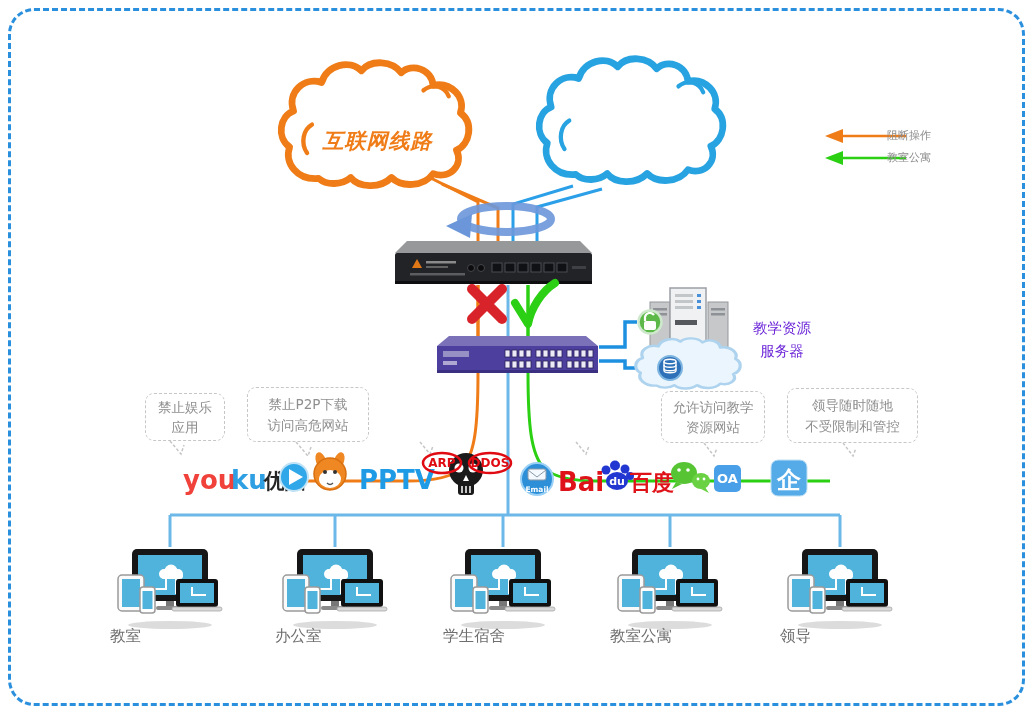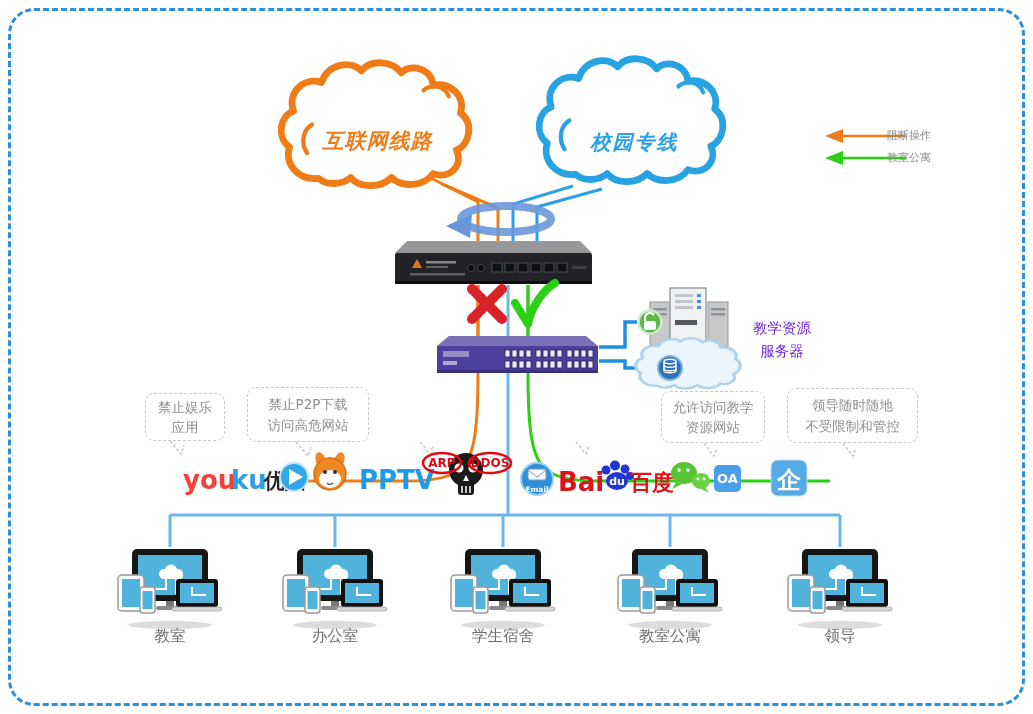--- a/index.html
+++ b/index.html
@@ -9,21 +9,21 @@
          border:3px dashed #2a8fdd;border-radius:26px;pointer-events:none;}
   .abs{position:absolute;}
   .cloud-label{font-weight:bold;text-align:center;letter-spacing:1px;font-style:italic;}
   .legend-label{font-size:11px;color:#8a8a8a;}
   .server-label{font-size:14.5px;color:#6d28d9;text-align:center;line-height:1.6;}
   .server-label span{display:block;}
   .callout{position:absolute;border:1.5px dashed #c6c6c6;border-radius:9px;background:#fff;
            color:#8f8f8f;font-size:13.5px;line-height:1.5;text-align:center;
            display:flex;flex-direction:column;justify-content:center;padding:2px 6px;box-sizing:border-box;}
   .callout span{display:block;}
-  .grouplabel{position:absolute;top:626px;width:120px;text-align:center;color:#6e6e6e;font-size:15.5px;}
+  .grouplabel{position:absolute;top:626px;width:120px;text-align:left;color:#6e6e6e;font-size:15.5px;}
   .svgtxt{font-family:"DejaVu Sans","Liberation Sans",sans-serif;}
 </style>
 </head>
 <body>
 
 <div class="canvas">
   <div class="frame"></div>
 
   <svg class="abs" style="left:0;top:0;" width="1033" height="714" viewBox="0 0 1033 714">
     <defs>
@@ -282,21 +282,20 @@
       <rect x="714" y="465" width="27" height="27" rx="5" fill="#4aa0e8"></rect>
       <text x="727.5" y="483" text-anchor="middle" font-size="13" font-weight="800" fill="#fff">OA</text>
     </g>
     <g class="svgtxt">
       <rect x="771" y="460" width="36" height="36" rx="7" fill="#55abe8" stroke="#bfe0f5"></rect>
       <text x="789" y="488" text-anchor="middle" font-size="24" font-weight="700" fill="#fff">企</text>
     </g>
   </svg>
 
   <div class="abs cloud-label" style="left:300px;top:127px;width:155px;font-size:21px;color:#f07c18;">互联网线路</div>
-  <div class="abs cloud-label" style="left:572px;top:129px;width:125px;font-size:20px;color:#29a2e2;letter-spacing:2px;">校园专线</div>
 
   <div class="abs legend-label" style="left:887px;top:128px;">阻断操作</div>
   <div class="abs legend-label" style="left:887px;top:150px;">教室公寓</div>
 
   <div class="abs server-label" style="left:740px;top:317px;width:84px;">
     <span>教学资源</span>
     <span>服务器</span>
   </div>
 
   <div class="callout" style="left:139px;top:393px;width:80px;height:48px;margin-left:6px;">

